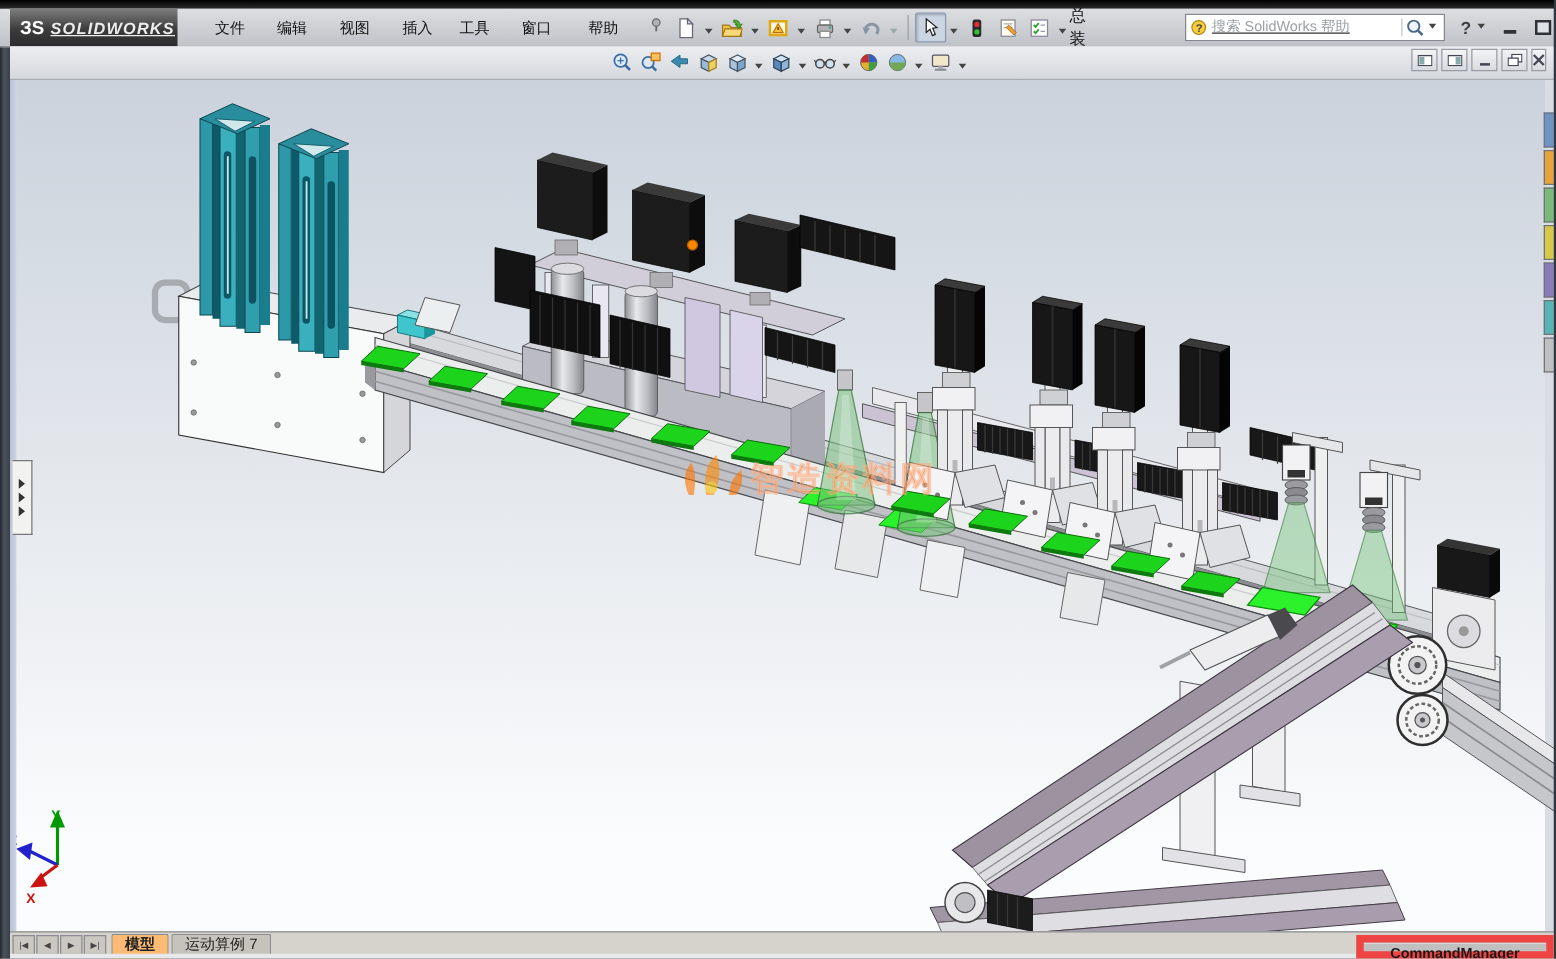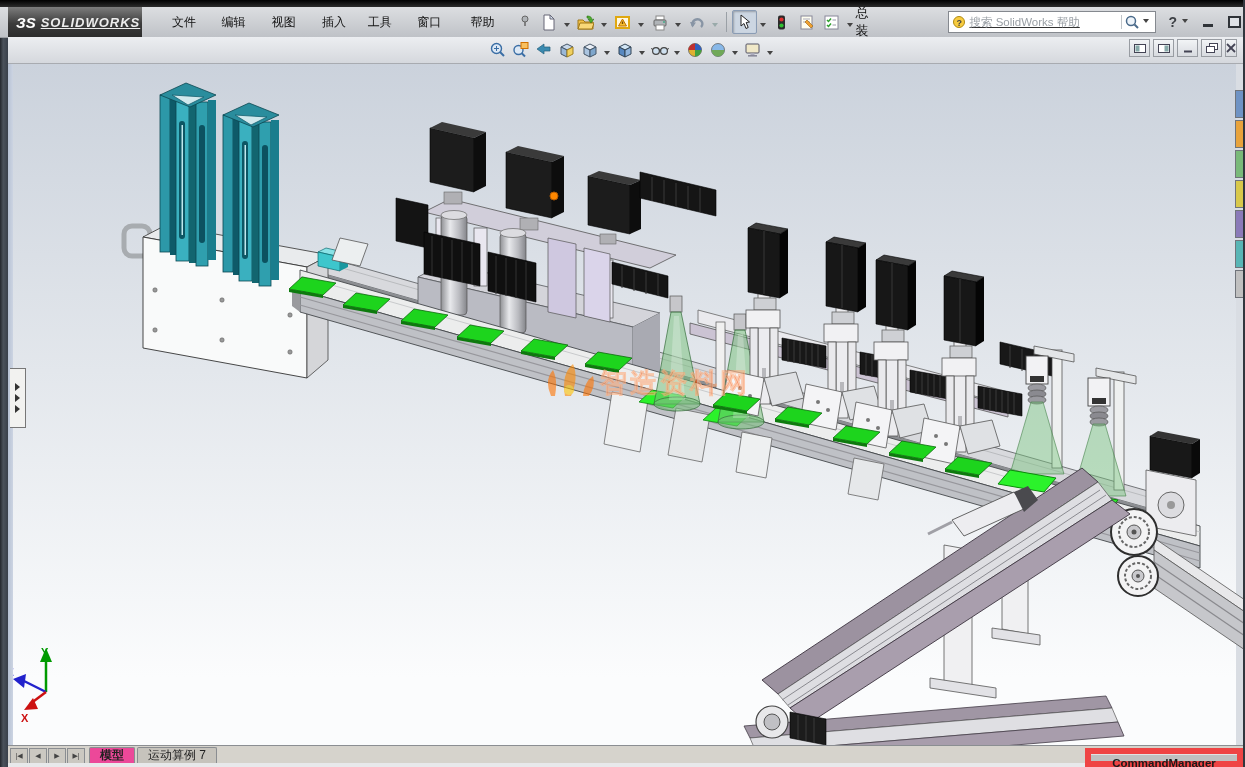--- a/index.html
+++ b/index.html
@@ -4,21 +4,21 @@
 <style>
   html,body{margin:0;padding:0;background:#222;}
   .app{position:relative;width:1245px;height:767px;overflow:hidden;font-family:"Liberation Sans",sans-serif;background:#d9dde3;}
   svg text{font-family:"Liberation Sans",sans-serif;}
   
   .titlebar-top{position:absolute;top:0;left:0;right:0;height:7px;background:linear-gradient(180deg,#000,#2b2b2b);z-index:5;}
   .left-border{position:absolute;left:0;top:0;bottom:0;width:8px;background:linear-gradient(90deg,#23272d,#4b525b 40%,#39404a);z-index:4;}
   .right-border{position:absolute;right:0;top:0;bottom:0;width:2px;background:#32373e;z-index:6;}
   .menubar{position:absolute;top:7px;left:0;right:0;height:30px;background:linear-gradient(180deg,#dcdee1,#bfc2c7);display:flex;align-items:center;z-index:5;border-bottom:1px solid #9a9da2;}
   .logo-panel{height:30px;width:140px;margin-left:8px;background:linear-gradient(180deg,#7d7d7d,#3c3c3c 55%,#2c2c2c);display:flex;align-items:center;padding-left:8px;box-sizing:border-box;}
-  .logo-mark{color:#fff;font-style:italic;font-weight:bold;font-size:15px;margin-right:5px;}
+  .logo-mark{color:#fff;font-weight:bold;font-size:15px;margin-right:5px;}
   .logo-text{color:#ededed;font-style:italic;font-weight:bold;font-size:13px;letter-spacing:1px;text-decoration:underline;}
   .menu-item{font-size:12px;color:#111;padding:0 6px;height:22px;line-height:22px;cursor:default;}
   .pin{margin:0 4px;}
   .tbtn{width:24px;height:22px;display:flex;align-items:center;justify-content:center;border:1px solid transparent;border-radius:2px;}
   .tbtn.pressed{background:#ccd6e2;border:1px solid #8a9cb4;box-shadow:inset 1px 1px 2px rgba(0,0,0,.25);}
   .dd{width:0;height:0;border:3px solid transparent;border-top:4px solid #444;margin:0 3px;align-self:center;margin-top:8px;}
   .dd.dim{border-top-color:#9aa;}
   .qt-sep{width:1px;height:20px;background:#9aa0a6;margin:0 5px;}
   .doc-title{font-size:13px;color:#111;margin-left:auto;margin-right:68px;}
   .searchbox{width:200px;height:20px;background:#fff;border:1px solid #808archive8a;border:1px solid #85898f;display:flex;align-items:center;padding:0 3px;margin-right:10px;}
@@ -37,21 +37,21 @@
   .left-strip{position:absolute;left:8px;top:64px;height:681px;width:5px;background:linear-gradient(90deg,#b7c2d4,#ccd4e2);z-index:4;}
   .flyout-tab{position:absolute;left:10px;top:368px;width:15px;height:58px;background:#f2f2f0;border:1px solid #777;border-left:none;display:flex;flex-direction:column;align-items:center;justify-content:center;gap:3px;z-index:4;}
   .flyout-tab i{width:0;height:0;border:4px solid transparent;border-left:5px solid #333;margin-left:4px;}
   .taskpane{position:absolute;right:2px;top:90px;width:8px;display:flex;flex-direction:column;gap:2px;z-index:4;}
   .tp-tab{height:26px;border:1px solid #70747a;border-right:none;}
   
   .tabbar{position:absolute;left:8px;right:2px;top:745px;height:18px;background:#d6d3cc;border-top:1px solid #8b8e92;display:flex;align-items:flex-end;z-index:5;}
   .nav-btns{display:flex;margin:0 2px 0 2px;gap:1px;}
   .nb{width:16px;height:14px;background:#cbc8c1;border:1px solid #8a8d91;color:#444;font-size:7px;display:flex;align-items:center;justify-content:center;}
   .tab{height:16px;line-height:15px;font-size:12px;color:#222;padding:0 10px;border:1px solid #8a8d91;border-bottom:none;background:#c6c3bc;margin-left:2px;border-radius:2px 2px 0 0;}
-  .tab.active{background:#ec4899;font-weight:bold;}
+  .tab.active{background:#fdba74;font-weight:bold;}
   .statusrow{position:absolute;left:8px;right:2px;top:763px;height:4px;background:#e8e9eb;z-index:5;}
   .cmdmgr{position:absolute;left:1085px;top:748px;width:158px;height:19px;background:#c0c0c0;border:6px solid #ef4444;box-shadow:inset 0 1px 0 #e2e2e2;font-size:11.5px;font-weight:bold;color:#1a1a1a;text-align:center;padding-top:3px;box-sizing:border-box;z-index:6;}
   .scene{position:absolute;left:0;top:0;z-index:1;}
 </style>
 </head>
 <body>
 
 <div class="app">
 
   <svg class="scene" width="1245" height="767" viewBox="0 0 1245 767">

